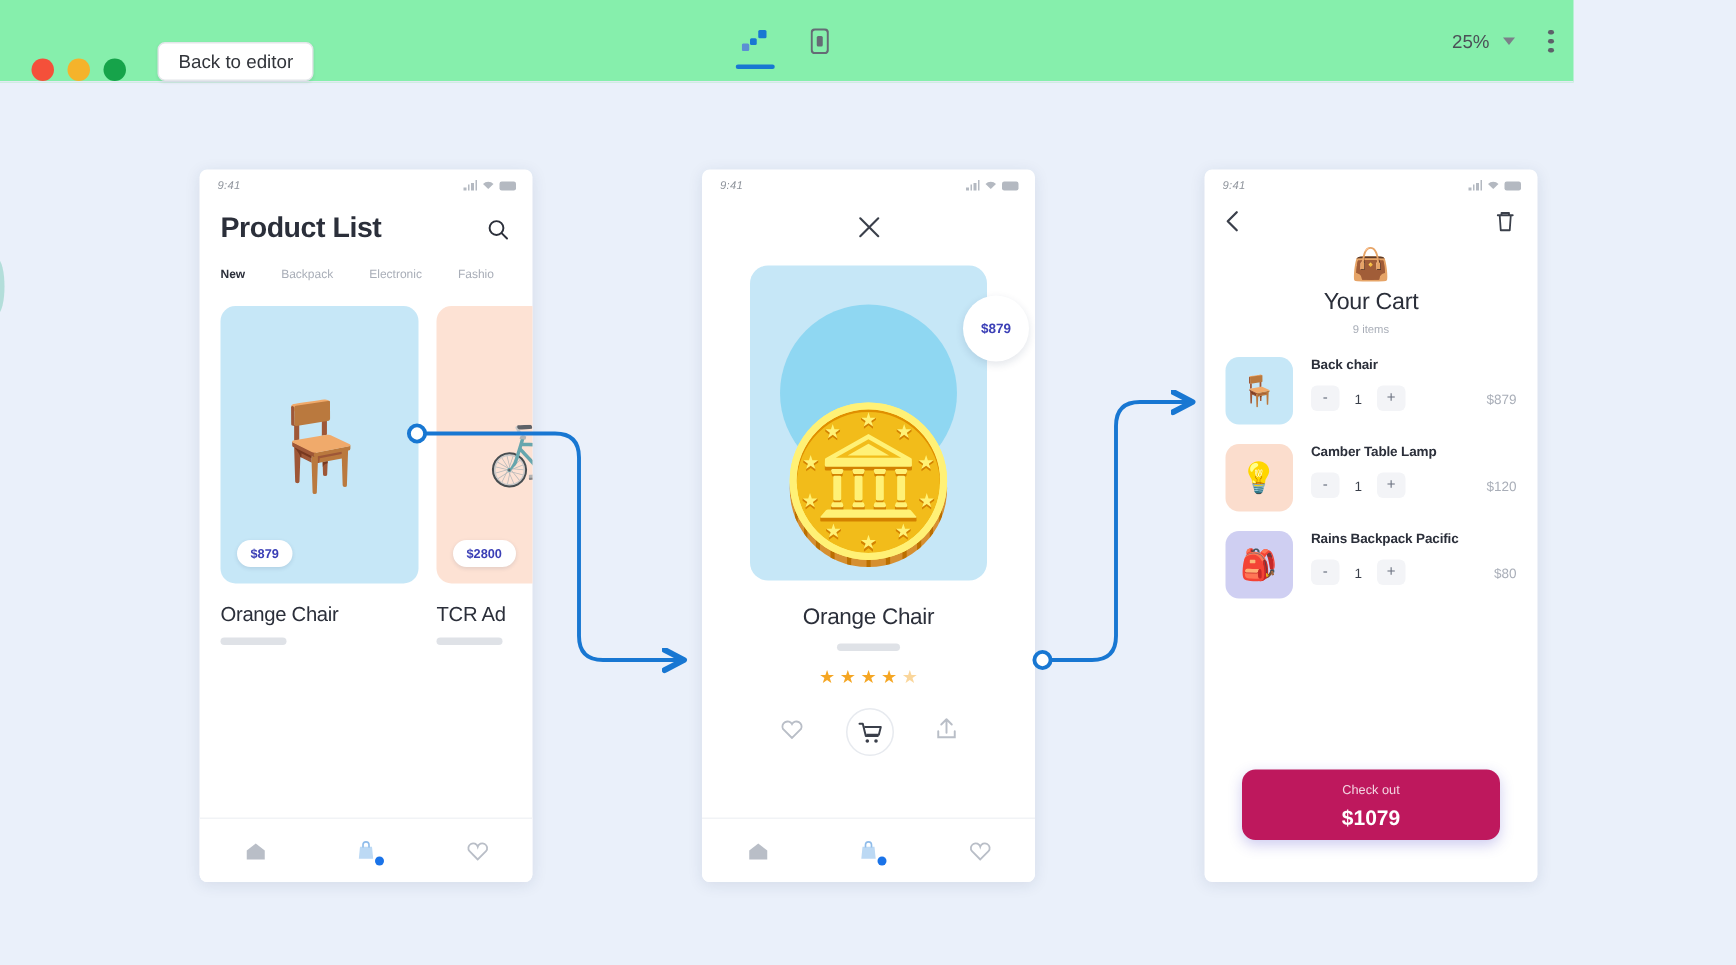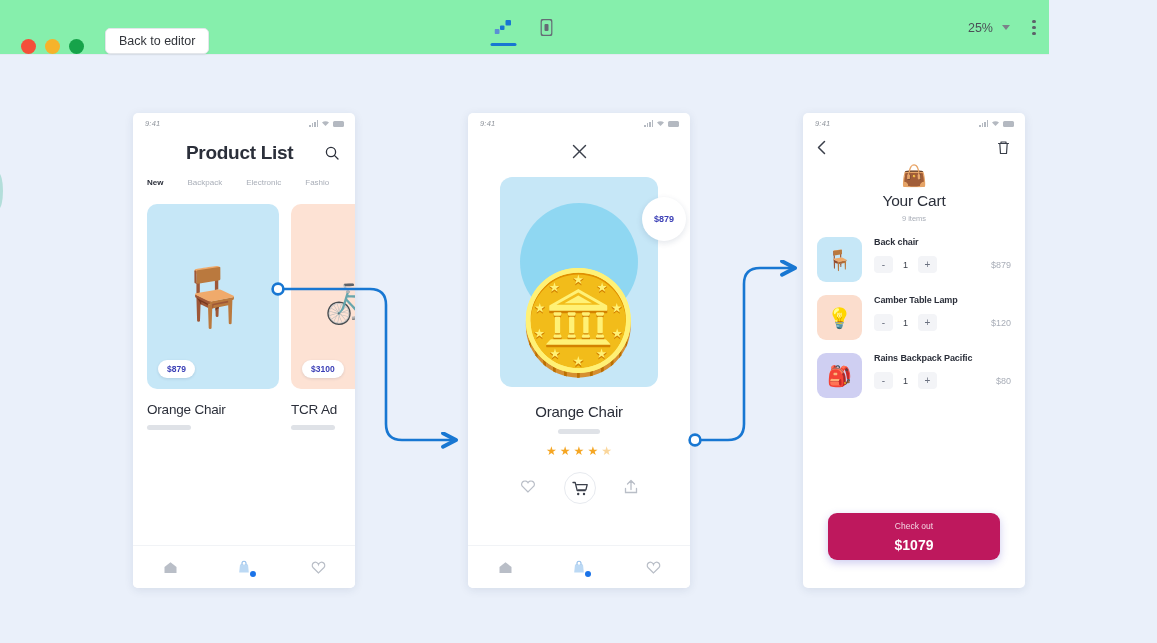--- a/index.html
+++ b/index.html
@@ -113,21 +113,20 @@
   .bars i:nth-child(1) { height: 2.5px; }
   .bars i:nth-child(2) { height: 4px; }
   .bars i:nth-child(3) { height: 5.5px; }
   .bars i:nth-child(4) { height: 7px; }
   .batt { width: 11px; height: 6px; border-radius: 1.5px; background: #b4b9c1; }
 
   
   .p1-head {
     display: flex; align-items: center; justify-content: space-between;
     padding: 8px 16px 0 14px;
-    margin-left: 39px;
   }
   .p1-title { font-size: 19px; font-weight: 700; color: #2b2f3a; letter-spacing: -.3px; }
   .p1-tabs {
     display: flex; align-items: center; gap: 24px;
     padding: 14px 0 0 14px; overflow: hidden;
   }
   .p1-tab { font-size: 8px; color: #a9aeb8; white-space: nowrap; position: relative; cursor: pointer; }
   .p1-tab.active { color: #2b2f3a; font-weight: 700; }
   .p1-tab.active::after {
     content: ''; position: absolute; left: 0; bottom: -6px;
@@ -304,21 +303,21 @@
         <div class="img card-blue">
           <span style="font-size:58px">🪑</span>
           <span class="price-chip">$879</span>
         </div>
         <div class="nm">Orange Chair</div>
         <div class="sub"></div>
       </div>
       <div class="p-card">
         <div class="img card-peach">
           <span style="font-size:52px">🚲</span>
-          <span class="price-chip">$3100</span>
+          <span class="price-chip">$2800</span>
         </div>
         <div class="nm">TCR Ad</div>
         <div class="sub"></div>
       </div>
     </div>
 
     <div class="tabbar">
       <span class="tb-ico">
         <svg width="15" height="13" viewBox="0 0 15 13">
             <path d="M1.5 6 L7.5 1.3 L13.5 6 V12 H1.5 Z" fill="#b9bec7"></path>

